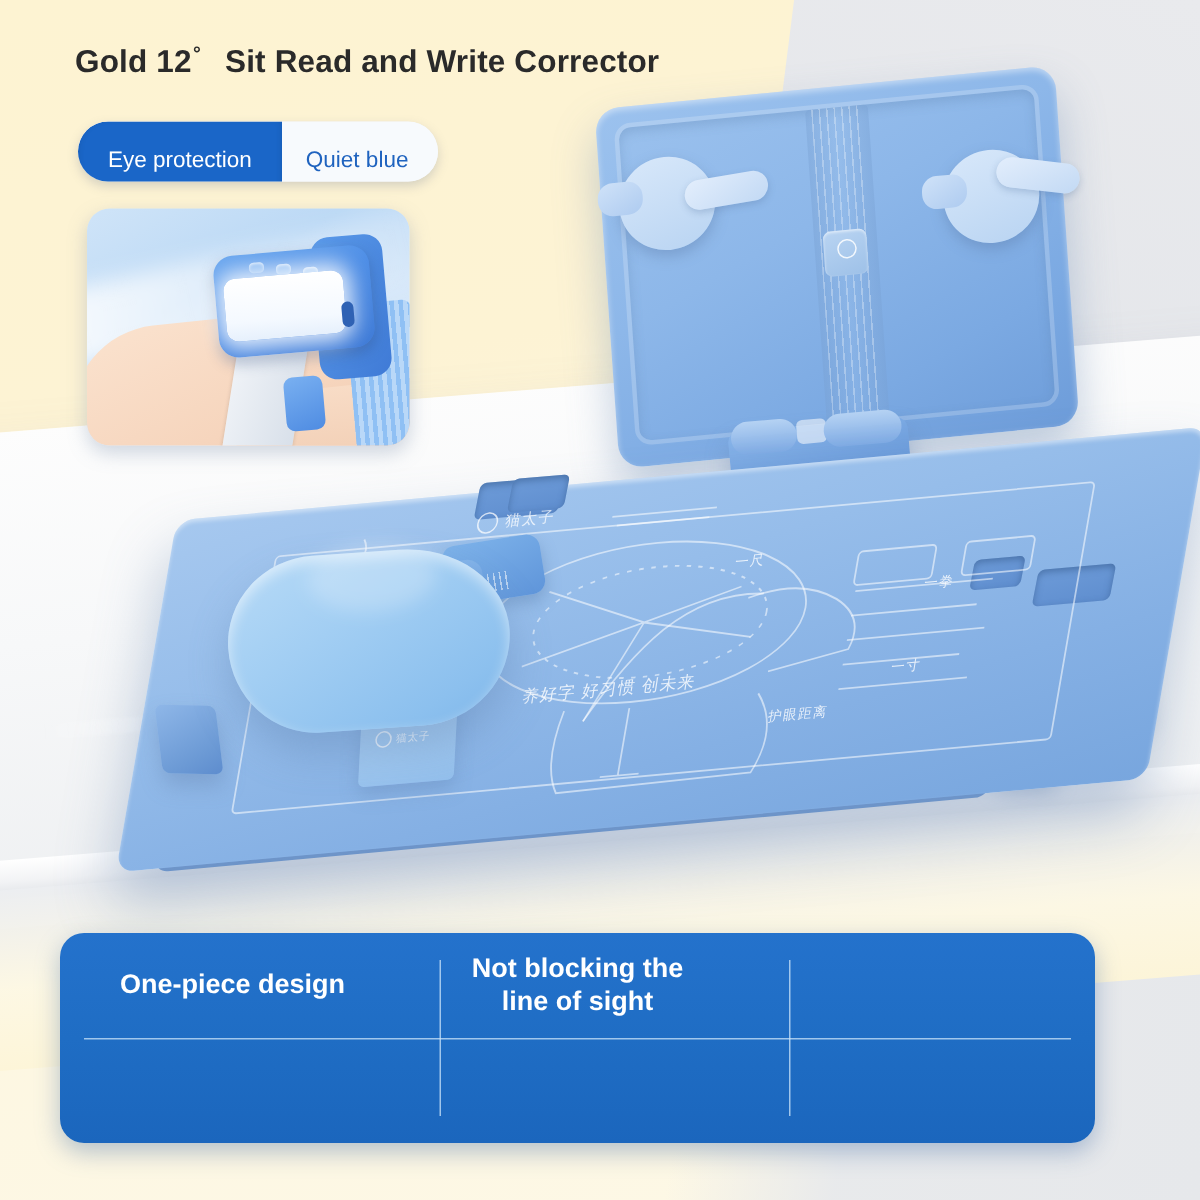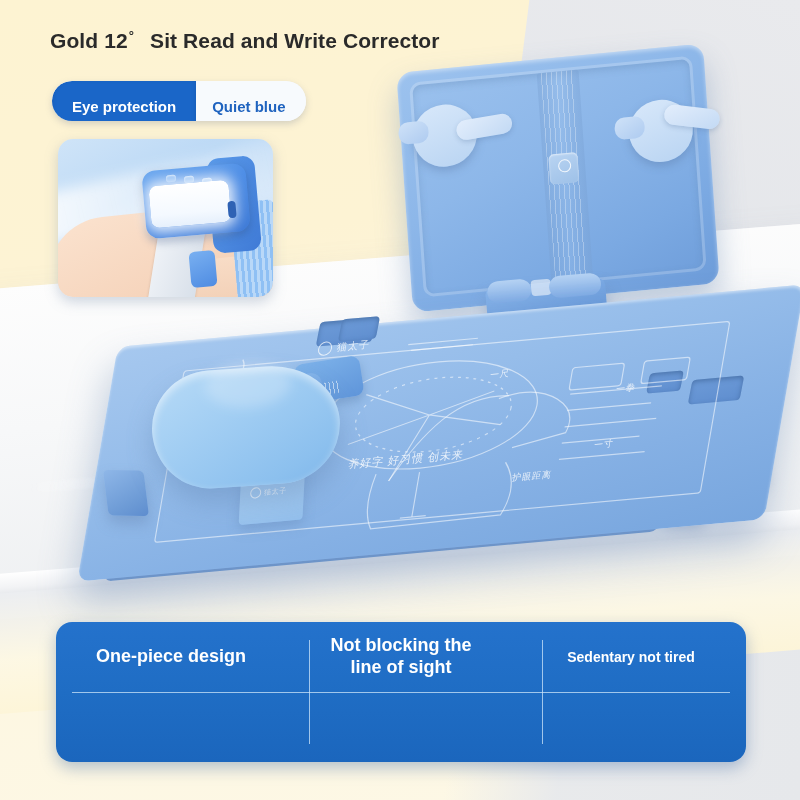--- a/index.html
+++ b/index.html
@@ -37,21 +37,21 @@
   .title{position:absolute;left:50px;top:28px;font-size:21px;font-weight:bold;
     color:#2a2a2a;letter-spacing:.1px;white-space:nowrap;}
   .title .deg{font-size:13px;vertical-align:super;margin-left:1px;}
   .title .gap{display:inline-block;width:16px;}
 
   
   .tabs{position:absolute;left:52px;top:81px;height:40px;display:flex;
     border-radius:20px;overflow:hidden;background:#f4f7fb;
     box-shadow:0 3px 7px rgba(120,130,150,.30);}
   .tab{display:flex;align-items:center;justify-content:center;
-    font-size:15px;font-weight:bold;padding:0 20px;height:50px;}
+    font-size:15px;font-weight:normal;padding:0 20px;height:50px;}
   .tab.active{background:#1a66c8;color:#ffffff;
     border-radius:20px 0 0 20px;box-shadow:inset 0 -2px 5px rgba(0,0,0,.12);}
   .tab.inactive{background:#f7fafd;color:#1f63bf;border-radius:0 20px 20px 0;padding-left:16px;}
 
   
   .inset{position:absolute;left:58px;top:139px;width:215px;height:158px;
     border-radius:15px;overflow:hidden;
     background:linear-gradient(150deg,#cfe4f8 0%,#bcd9f5 35%,#d9e9fa 70%,#e7f1fc 100%);
     box-shadow:0 5px 13px rgba(120,140,170,.35);}
   .inset .ray{position:absolute;left:-20px;top:28px;width:250px;height:52px;
@@ -182,21 +182,21 @@
     transform:rotate(-9deg);border-radius:9px;
     background:linear-gradient(160deg,#7eb3ea,#5f95da);
     box-shadow:0 5px 10px rgba(90,125,170,.40);}
   .pad-neck .ribs{position:absolute;left:8px;top:22px;width:34px;height:12px;
     background:repeating-linear-gradient(90deg,rgba(255,255,255,.55) 0 1px,rgba(255,255,255,0) 1px 4px);}
   .pad-arm{position:absolute;left:262px;top:376px;width:60px;height:22px;
     transform:rotate(-8deg);border-radius:10px;
     background:linear-gradient(170deg,#8dbcee,#6fa2e0);}
 
   
-  .features{position:absolute;left:56px;top:622px;width:690px;height:140px;
+  .features{position:absolute;left:40px;top:622px;width:690px;height:140px;
     background:linear-gradient(180deg,#2472cc 0%,#1f6dc4 50%,#1b66bd 100%);
     border-radius:16px;box-shadow:0 6px 16px rgba(70,110,165,.40);
     display:grid;grid-template-columns:1fr 1fr 1fr;grid-template-rows:1fr 1fr;}
   .cell{display:flex;align-items:center;justify-content:center;text-align:center;
     color:#ffffff;font-weight:bold;padding:0 8px;position:relative;line-height:1.2;}
   .cell.big{font-size:18px;}
   .cell.small{font-size:14px;}
   .vline{position:absolute;top:18px;bottom:18px;width:1px;background:rgba(205,230,250,.75);}
   .vline.v1{left:253px;}
   .vline.v2{left:486px;}
@@ -308,19 +308,18 @@
       <div class="d"></div>
       <div class="t">猫太子</div>
     </div>
   </div>
   <div class="pad"></div>
 
   <div class="features">
     <div class="cell big">One-piece design</div>
     <div class="cell big" style="white-space:pre-line;">Not blocking the
 line of sight</div>
-    <div class="cell small">Sedentary not tired</div>
     <div class="vline v1"></div>
     <div class="vline v2"></div>
     <div class="hline"></div>
   </div>
 
 </div>
 
 </body></html>

